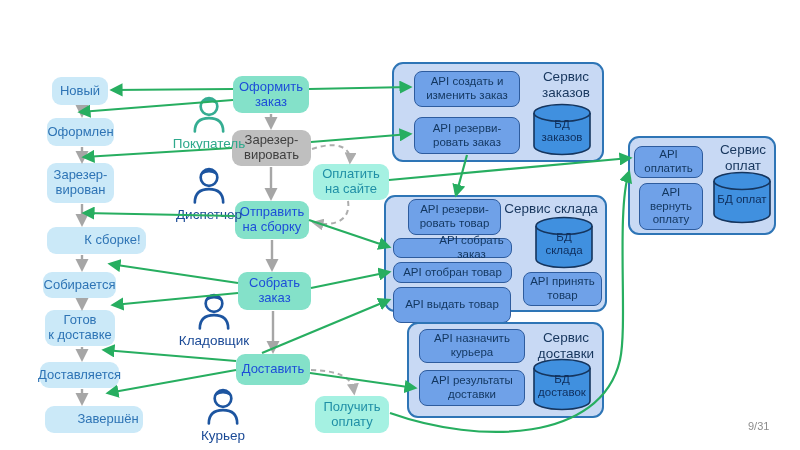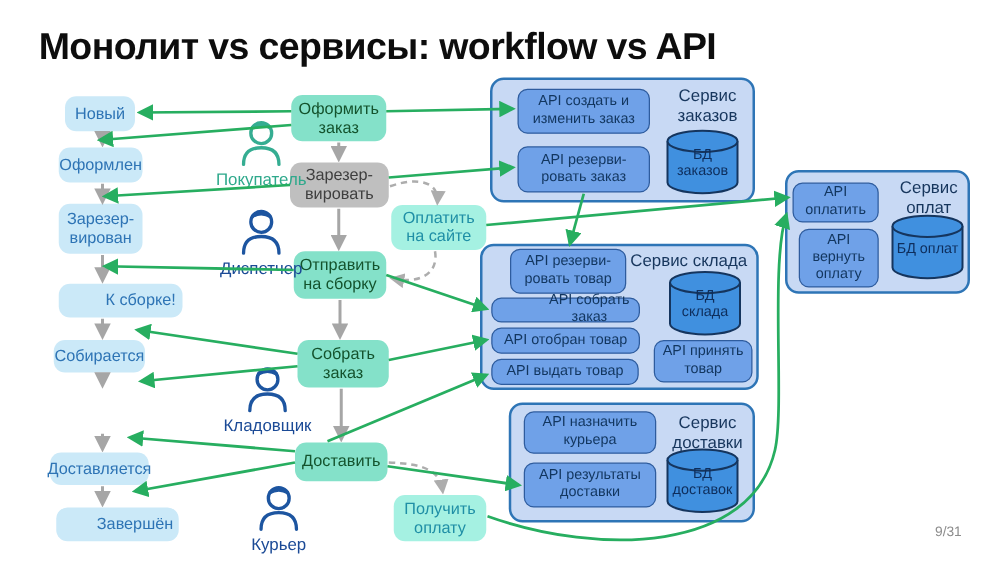--- a/index.html
+++ b/index.html
@@ -5,21 +5,21 @@
   html,body{margin:0;padding:0;}
   body{font-family:"Liberation Sans", sans-serif; background:#fff;}
   #canvas{position:relative;width:800px;height:450px;background:#ffffff;overflow:hidden;}
 
   .title{position:absolute;left:31px;top:21px;font-size:30px;font-weight:bold;color:#0d0d0d;letter-spacing:-0.5px;white-space:nowrap;}
   .pagenum{position:absolute;left:748px;top:420px;font-size:11px;color:#8c8c8c;}
 
   .node{position:absolute;display:flex;align-items:center;justify-content:center;text-align:center;
         white-space:pre-line;line-height:1.15;border-radius:9px;}
   .state{background:#CBE9F8;color:#2E74B5;font-size:13px;}
-  .action{background:#84E1C9;color:#14532d;font-size:13px;}
+  .action{background:#84E1C9;color:#1d4ed8;font-size:13px;}
   .action.gray{background:#BFBFBF;color:#3F3F3F;}
   .action.ext{background:#A5F1E2;color:#1F8FA6;}
 
   .svc{position:absolute;background:#C8D9F4;border:2px solid #2E75B6;border-radius:11px;box-sizing:border-box;}
   .svc-label{position:absolute;color:#17365D;font-size:13.5px;text-align:center;white-space:pre-line;line-height:1.2;}
   .api{position:absolute;background:#6FA1E8;border:1.5px solid #2E5C9E;border-radius:8px;box-sizing:border-box;
        color:#12365F;font-size:11.5px;display:flex;align-items:center;justify-content:center;
        text-align:center;white-space:pre-line;line-height:1.18;}
 
   .db{position:absolute;}
@@ -32,28 +32,29 @@
   .actor.buyer .actor-label{color:#2FA98C;text-align:right;}
   .actor.staff .actor-label{color:#1B4A96;}
 
   #arrows{position:absolute;left:0;top:0;z-index:6;pointer-events:none;}
 </style>
 </head>
 <body>
 
 <div id="canvas">
 
-  <div class="title">Монолит vs сервисы: workflow vs API</div>
 
   <div class="node state" style="left:52px;top:77px;width:56px;height:28px;">Новый</div>
   <div class="node state" style="left:47px;top:118px;width:67px;height:28px;">Оформлен</div>
   <div class="node state" style="left:47px;top:163px;width:67px;height:40px;">Зарезер-
 вирован</div>
   <div class="node state" style="left:47px;top:227px;width:67px;height:27px;padding-left:32px;">К сборке!</div>
   <div class="node state" style="left:43px;top:272px;width:73px;height:26px;">Собирается</div>
+  <div class="node state" style="left:45px;top:310px;width:70px;height:36px;">Готов
+к доставке</div>
   <div class="node state" style="left:40px;top:362px;width:79px;height:26px;">Доставляется</div>
   <div class="node state" style="left:45px;top:406px;width:70px;height:27px;padding-left:28px;">Завершён</div>
 
   <div class="node action" style="left:233px;top:76px;width:76px;height:37px;">Оформить
 заказ</div>
   <div class="node action gray" style="left:232px;top:130px;width:79px;height:36px;">Зарезер-
 вировать</div>
   <div class="node action ext" style="left:313px;top:164px;width:76px;height:36px;">Оплатить
 на сайте</div>
   <div class="node action" style="left:235px;top:201px;width:74px;height:38px;">Отправить
@@ -112,21 +113,21 @@
     <span class="db-label">БД
 заказов</span>
   </div>
 
   <div class="svc" style="left:384px;top:195px;width:223px;height:117px;"></div>
   <div class="svc-label" style="left:498px;top:201px;width:106px;">Сервис склада</div>
   <div class="api" style="left:408px;top:199px;width:93px;height:36px;">API резерви-
 ровать товар</div>
   <div class="api" style="left:393px;top:238px;width:119px;height:20px;padding-left:38px;">API собрать заказ</div>
   <div class="api" style="left:393px;top:262px;width:119px;height:21px;">API отобран товар</div>
-  <div class="api" style="left:393px;top:287px;width:118px;height:21px;">API выдать товар</div>
+  <div class="api" style="left:393px;top:287px;width:118px;height:36px;">API выдать товар</div>
   <div class="api" style="left:523px;top:272px;width:79px;height:34px;">API принять
 товар</div>
   <div class="db" style="left:534px;top:216px;">
     <svg width="60" height="54" viewBox="0 0 60 54">
       <path d="M2 10 v33 a28 8.5 0 0 0 56 0 V10" fill="#4090DF" stroke="#15355E" stroke-width="1.6"></path>
       <ellipse cx="30" cy="10" rx="28" ry="8.5" fill="#4090DF" stroke="#15355E" stroke-width="1.6"></ellipse>
     </svg>
     <span class="db-label">БД
 склада</span>
   </div>

